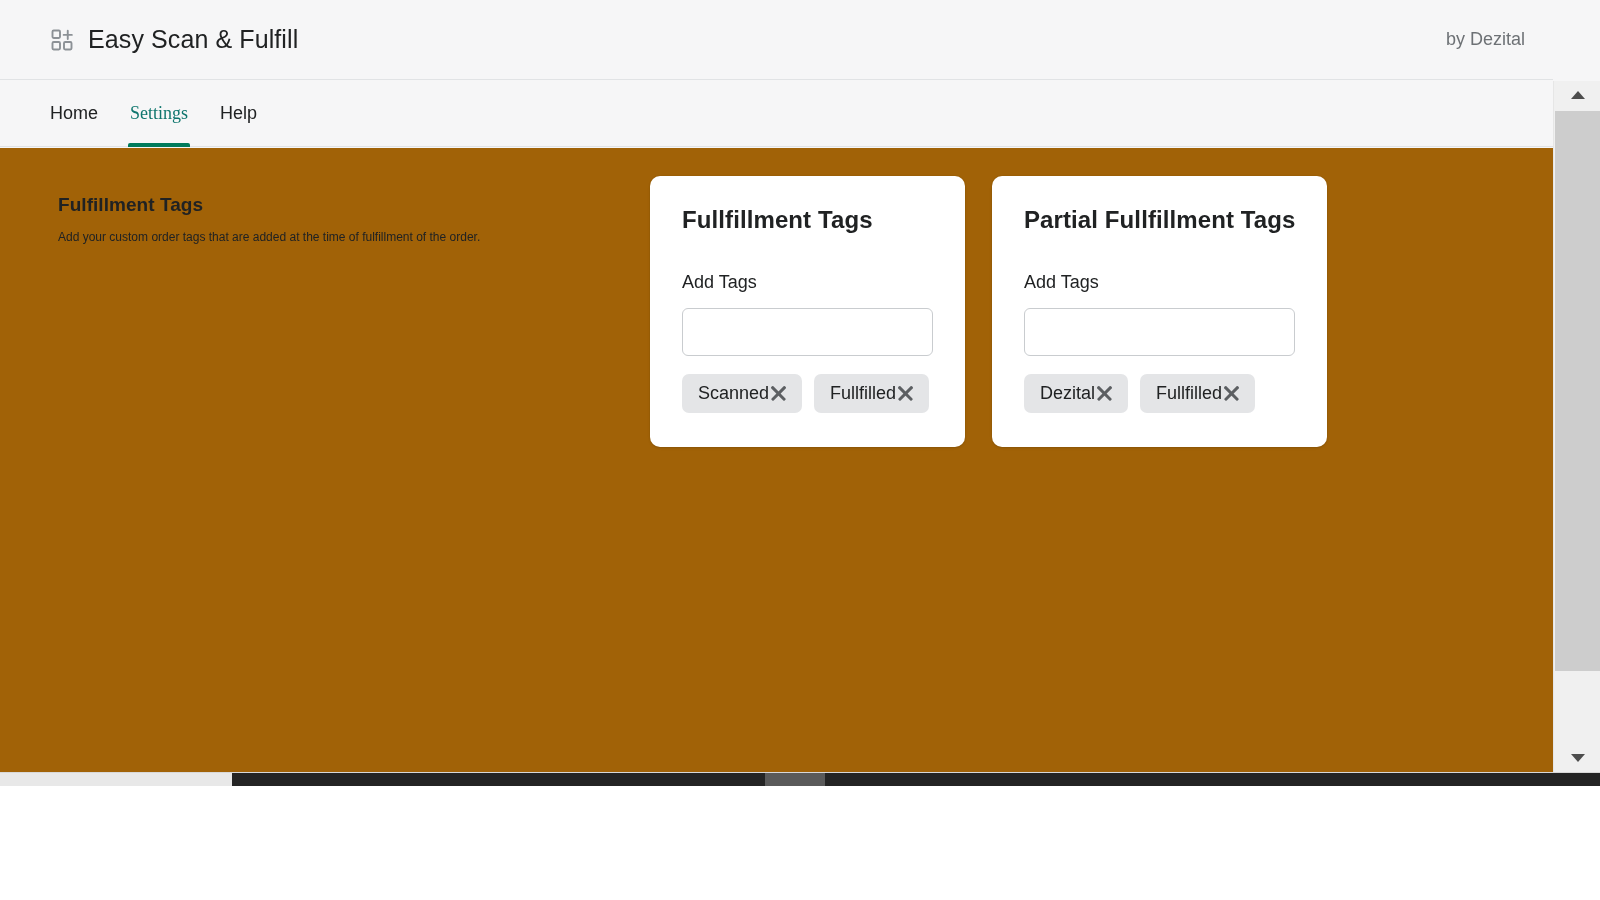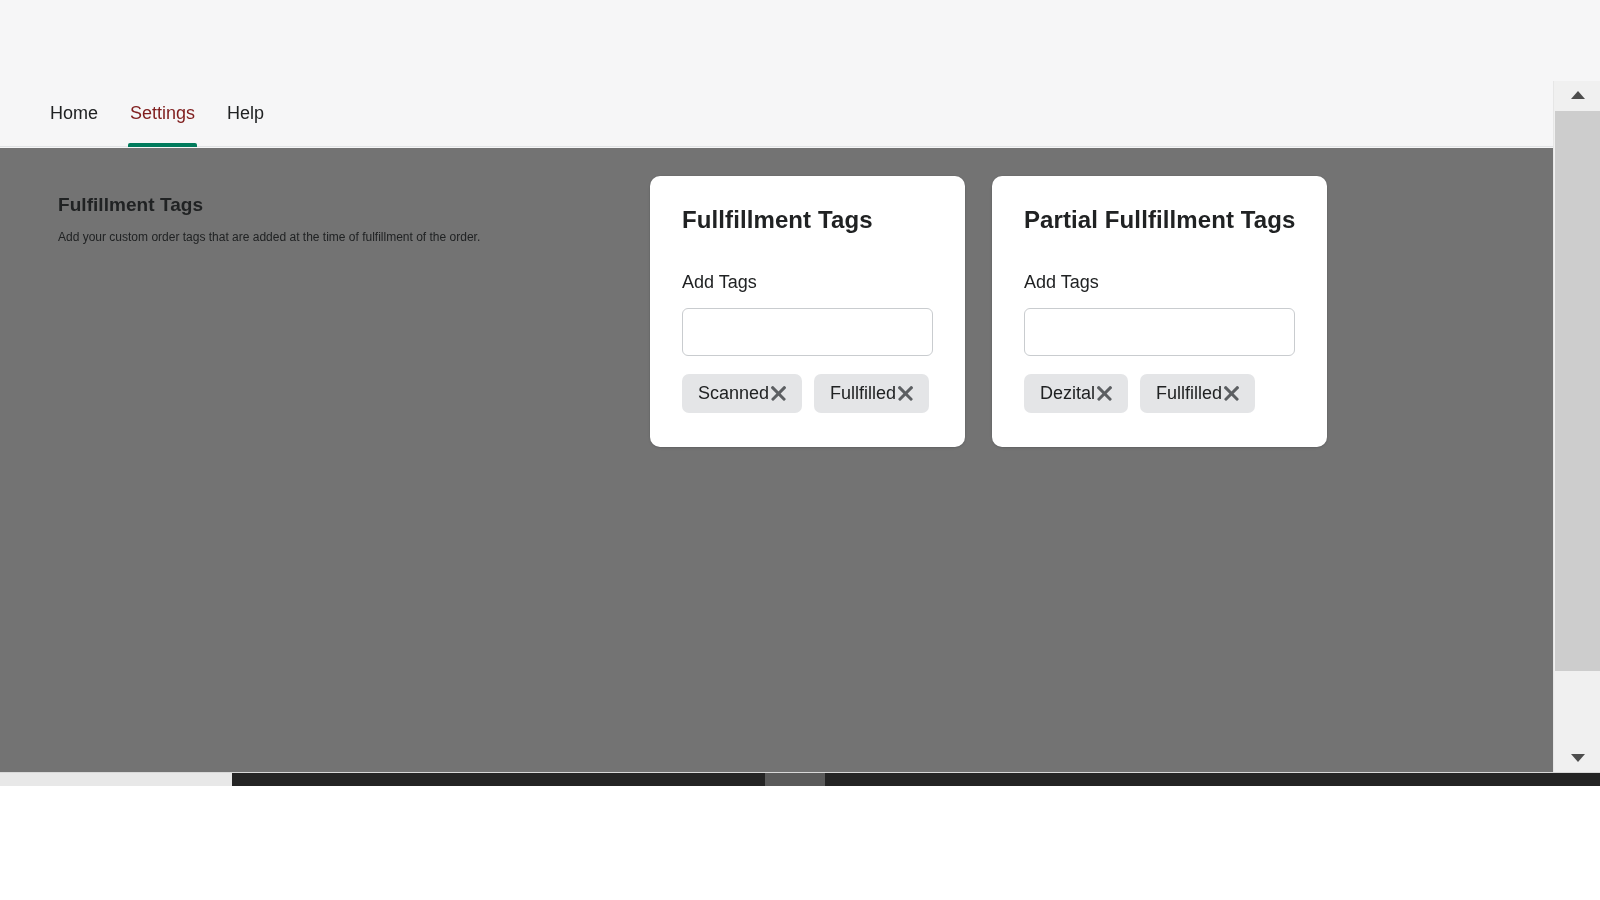--- a/index.html
+++ b/index.html
@@ -91,21 +91,22 @@
     color: #202223;
     cursor: pointer;
     background: none;
     border: none;
     font-family: inherit;
     height: 66px;
   }
   .nav-tab:first-child { padding-left: 0; }
 
   .nav-tab.active {
-    color: #7f1d1d;
+    color: #0f766e;
+    font-family: Liberation Serif, serif;
   }
   .nav-tab.active::after {
     content: "";
     position: absolute;
     left: 14px;
     right: 14px;
     bottom: 0;
     height: 4px;
     background: #007b5c;
     border-radius: 2px 2px 0 0;
@@ -125,21 +126,21 @@
     cursor: pointer;
     letter-spacing: 0.1px;
   }
 
   
   #content-area {
     position: absolute;
     left: 0; top: 148px;
     width: 1553px;
     height: 626px;
-    background: #737373;
+    background: #a16207;
     overflow: hidden;
   }
 
   #settings-layout {
     position: relative;
     width: 100%;
     padding: 28px 62px 0 58px;
     display: flex;
     gap: 0;
   }
@@ -337,20 +338,34 @@
     width: 1600px;
     height: 114px;
     background: #ffffff;
   }
 </style>
 </head>
 <body>
 
 <div id="app-viewport">
 
+  <div id="app-header">
+    <div class="brand">
+      <span>
+        <svg class="grid-plus-icon" viewBox="0 0 24 24" fill="none" aria-hidden="true">
+          <rect x="2.5" y="2.5" width="7.5" height="7.5" rx="1.2" stroke="#8c9196" stroke-width="1.9"></rect>
+          <rect x="2.5" y="14" width="7.5" height="7.5" rx="1.2" stroke="#8c9196" stroke-width="1.9"></rect>
+          <rect x="14" y="14" width="7.5" height="7.5" rx="1.2" stroke="#8c9196" stroke-width="1.9"></rect>
+          <path d="M17.75 2.8v8.2M13.65 6.9h8.2" stroke="#8c9196" stroke-width="1.9" stroke-linecap="round"></path>
+        </svg>
+      </span>
+      <span id="app-title">Easy Scan &amp; Fulfill</span>
+    </div>
+    <span id="by-line">by Dezital</span>
+  </div>
 
   <div id="nav-bar">
     <div class="nav-tabs">
       <button class="nav-tab">Home</button>
       <button class="nav-tab active">Settings</button>
       <button class="nav-tab">Help</button>
     </div>
   </div>
 
   <div id="content-area">

